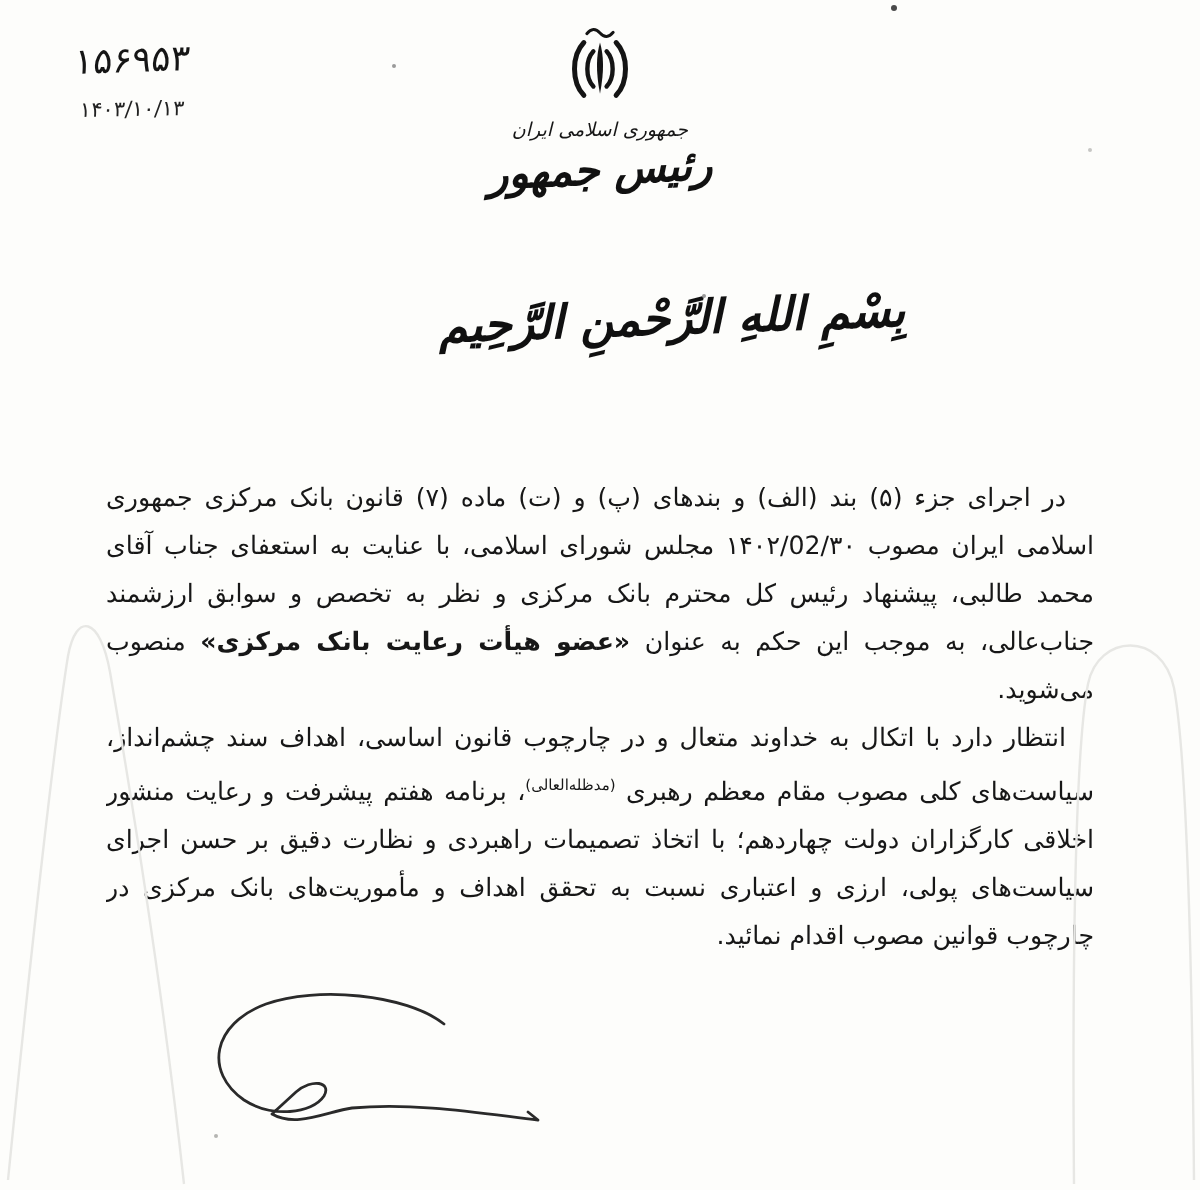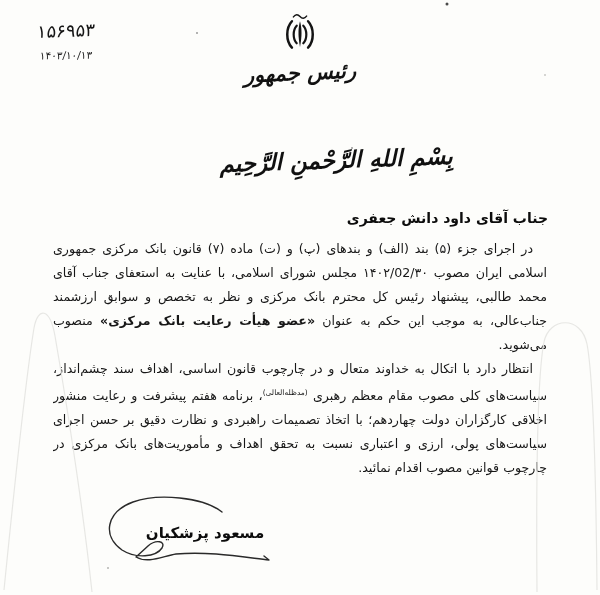--- a/index.html
+++ b/index.html
@@ -70,39 +70,38 @@
     <span class="emblem">
       <svg width="44" height="46" viewBox="0 0 60 62" aria-hidden="true">
         <path d="M21,9 q4.5,-5.5 9,-0.5 q4.5,5 9,-0.5" fill="none" stroke="#141414" stroke-width="2" stroke-linecap="round"></path>
         <path d="M30,15 C32.5,24 33,34 30,50 C27,34 27.5,24 30,15 Z" fill="#141414"></path>
         <path d="M25.5,21 C20,27 20,39 25.5,45" fill="none" stroke="#141414" stroke-width="3" stroke-linecap="round"></path>
         <path d="M19,15 C10.5,24 10.5,42 19,51" fill="none" stroke="#141414" stroke-width="3.4" stroke-linecap="round"></path>
         <path d="M34.5,21 C40,27 40,39 34.5,45" fill="none" stroke="#141414" stroke-width="3" stroke-linecap="round"></path>
         <path d="M41,15 C49.5,24 49.5,42 41,51" fill="none" stroke="#141414" stroke-width="3.4" stroke-linecap="round"></path>
       </svg>
     </span>
+    <div class="lh-country" dir="rtl">جمهوری اسلامی ایران</div>
     <div class="lh-office" dir="rtl">رئیس جمهور</div>
   </div>
 
   <div class="bismillah">بِسْمِ اللهِ الرَّحْمنِ الرَّحِیم</div>
 
-  <div class="addressee">جناب آقای داود دانش جعفری</div>
 
   <div class="body-text">
     <p><span>در اجرای جزء (۵) بند (الف) و بندهای (پ) و (ت) ماده (۷) قانون بانک مرکزی جمهوری اسلامی ایران مصوب ۱۴۰۲/02/۳۰ مجلس شورای اسلامی، با عنایت به استعفای جناب آقای محمد طالبی، پیشنهاد رئیس کل محترم بانک مرکزی و نظر به تخصص و سوابق ارزشمند جناب‌عالی، به موجب این حکم به عنوان </span><span class="bold-run">«عضو هیأت رعایت بانک مرکزی»</span><span> منصوب می‌شوید.</span></p>
     <p><span>انتظار دارد با اتکال به خداوند متعال و در چارچوب قانون اساسی، اهداف سند چشم‌انداز، سیاست‌های کلی مصوب مقام معظم رهبری </span><span class="sup-run">(مدظله‌العالی)</span><span>، برنامه هفتم پیشرفت و رعایت منشور اخلاقی کارگزاران دولت چهاردهم؛ با اتخاذ تصمیمات راهبردی و نظارت دقیق بر حسن اجرای سیاست‌های پولی، ارزی و اعتباری نسبت به تحقق اهداف و مأموریت‌های بانک مرکزی در چارچوب قوانین مصوب اقدام نمائید.</span></p>
     <p>توفیقات روزافزون آن‌جناب را در انجام شایسته وظایف محوله از درگاه خداوند سبحان خواستارم.</p>
   </div>
 
   <span class="signature-stroke">
     <svg width="200" height="90" viewBox="0 0 200 90" aria-hidden="true">
       <path d="M134,30 C115,15 70,11 45,20 C18,30 14,54 34,68 C48,77 68,75 74,66 C78,59 68,57 60,64 L48,75 C60,82 75,74 88,72 C120,69 155,75 181,78 l-5,-4" fill="none" stroke="#2a2a2a" stroke-width="1.4" stroke-linecap="round" stroke-linejoin="round"></path>
     </svg>
   </span>
-  <div class="signer-name">مسعود پزشکیان</div>
 
   <svg class="artifacts" width="600" height="595" viewBox="0 0 600 595" aria-hidden="true">
     <path d="M4,590 C16,470 28,365 34,328 C38,306 50,308 55,336 C66,400 82,500 92,592" fill="none" stroke="#e7e7e4" stroke-width="1.2"></path>
     <path d="M537,592 C536,470 538,372 544,342 C549,317 581,315 587,344 C593,376 596,480 597,590" fill="none" stroke="#e7e7e4" stroke-width="1.2"></path>
     <circle cx="447" cy="4" r="1.5" fill="#4a4a4a"></circle>
     <circle cx="197" cy="33" r="1" fill="#9a9a9a"></circle>
     <circle cx="352" cy="148" r="1" fill="#9a9a9a"></circle>
     <circle cx="545" cy="75" r="1" fill="#c7c7c4"></circle>
     <circle cx="108" cy="568" r="1" fill="#b5b5b2"></circle>
   </svg>

